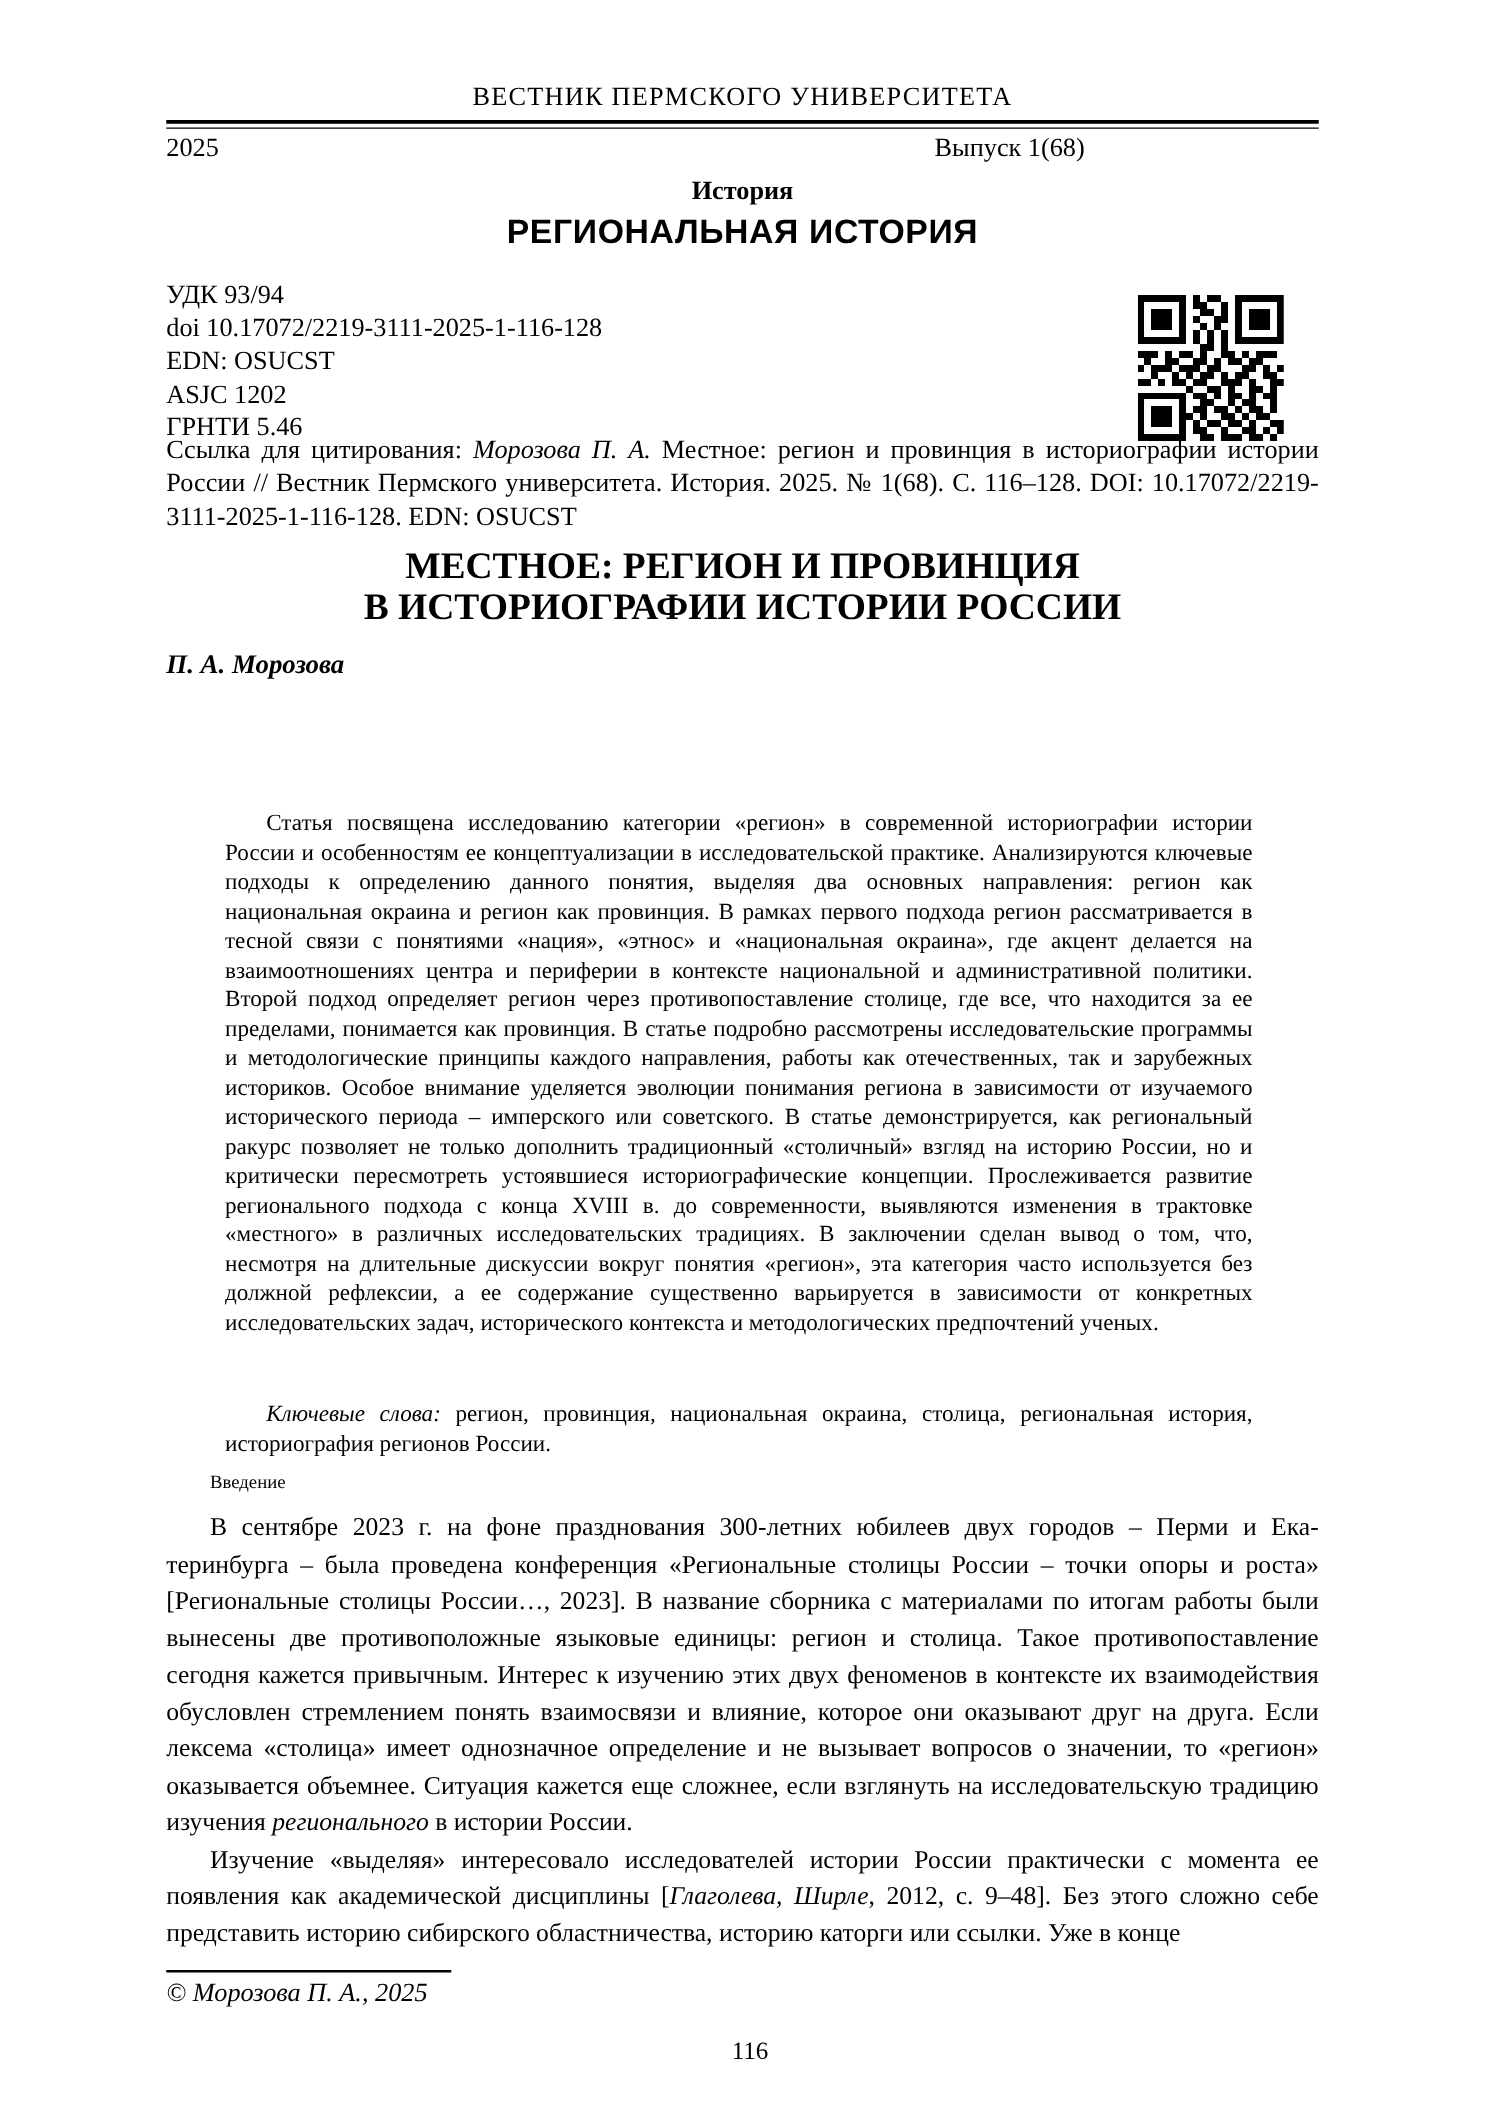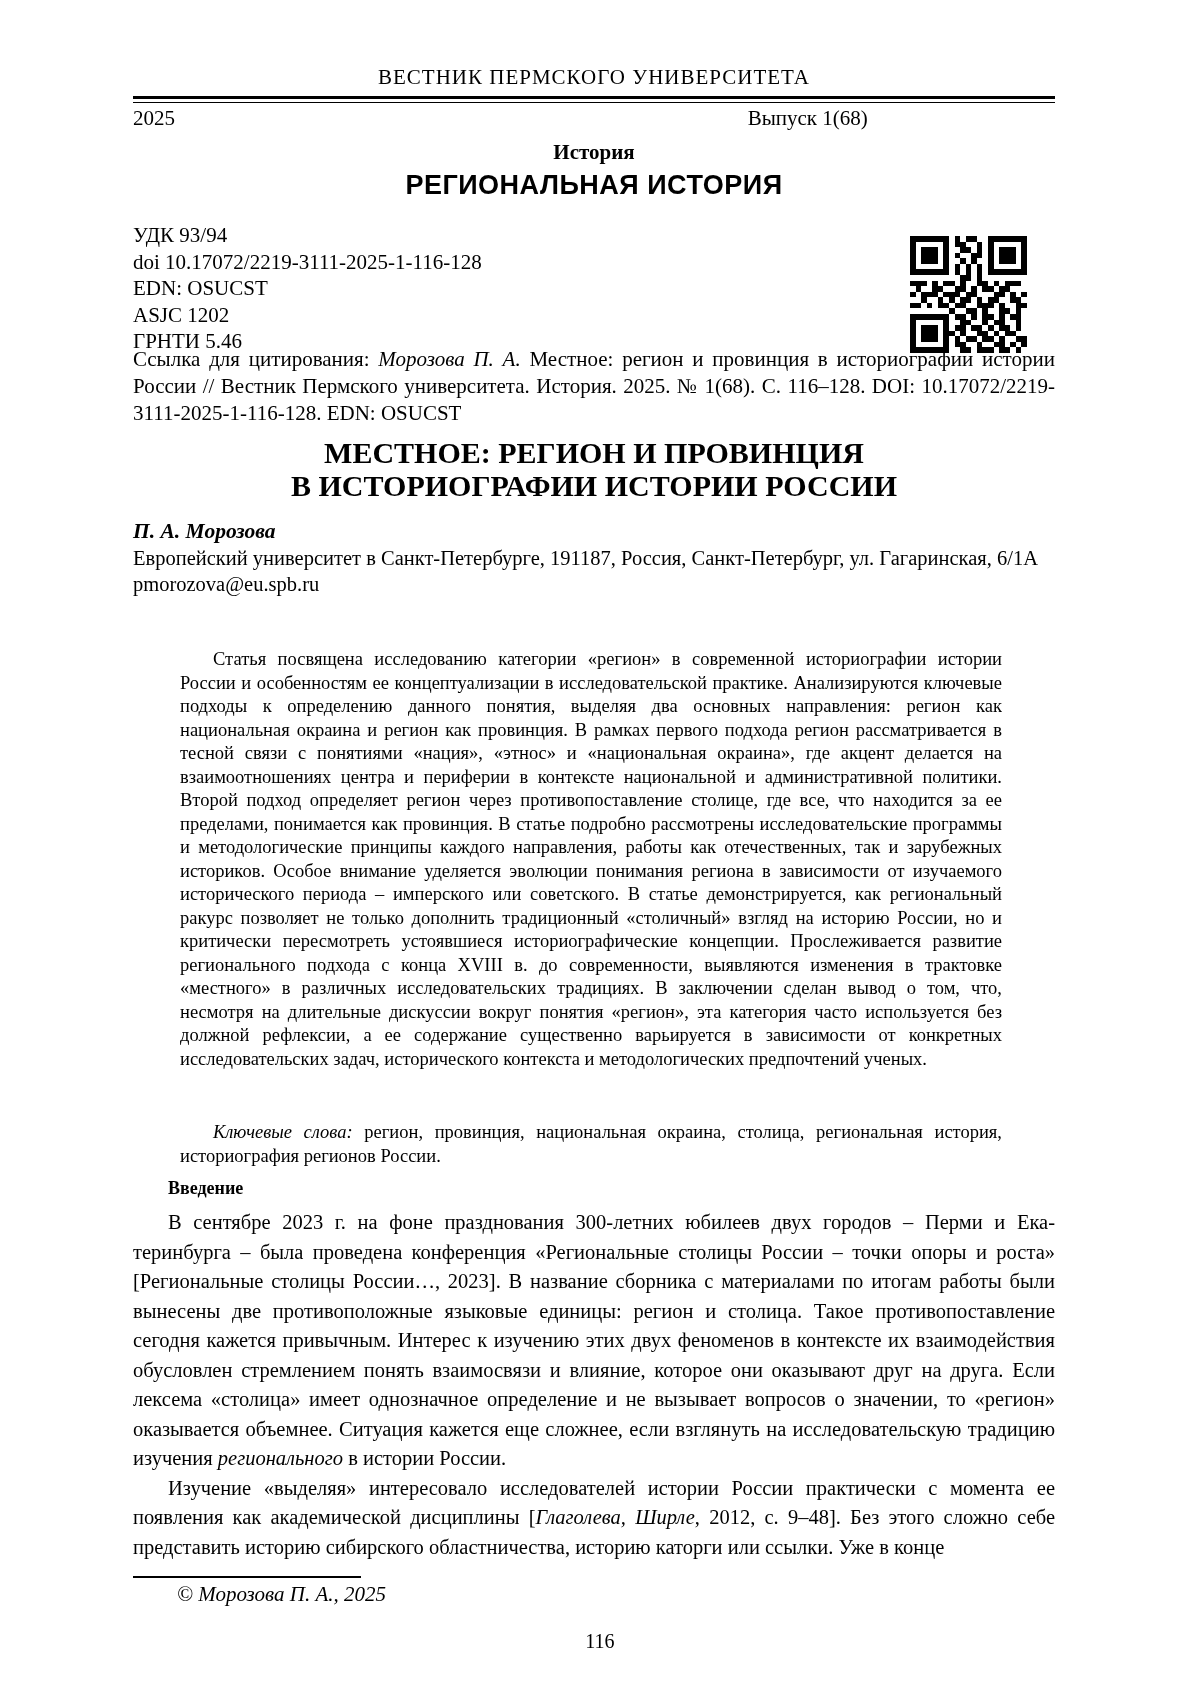--- a/index.html
+++ b/index.html
@@ -41,29 +41,29 @@
 
   .author { top:519px; left:133px; font-weight:bold; font-style:italic; font-size:21.5px; }
   .affiliation-block { top:545px; left:133px; right:145px; font-size:20.5px; line-height:26px; }
 
   .abstract { top:648px; left:180px; width:822px; text-align:justify;
               font-size:18.5px; line-height:23.5px; text-indent:33px; margin:0; }
 
   .keywords { top:1121px; left:180px; width:822px; text-align:justify;
               font-size:18.5px; line-height:23.5px; text-indent:33px; margin:0; }
 
-  .intro-heading { top:1178px; left:133px; right:145px; font-weight:bold;
-                   font-size:18px; text-indent:35px; }
+  .intro-heading { top:1178px; left:133px; right:145px; font-weight:normal;
+                   font-size:15px; text-indent:35px; }
 
   .body-text { top:1208px; left:133px; right:145px; }
   .body-text p { margin:0; text-align:justify; text-indent:35px;
                  font-size:20.5px; line-height:29.5px; hyphens:manual; }
 
   .footer-rule { top:1576px; left:133px; width:228px; border-top:2px solid #000; }
-  .copyright { top:1582px; left:133px; font-style:italic; font-size:21px;margin-left:44px; }
+  .copyright { top:1582px; left:133px; font-style:italic; font-size:21px; }
   .page-number { top:1630px; left:0; right:0; text-align:center; font-size:20px; }
 </style>
 </head>
 <body>
 
 <div class="page">
 
   <div class="abs masthead">ВЕСТНИК ПЕРМСКОГО УНИВЕРСИТЕТА</div>
 
   <div class="abs head-rule"></div>
@@ -331,24 +331,20 @@
 
   <p class="abs citation"><span>Ссылка для цитирования: </span><span class="italic">Морозова П. А.</span><span> Местное: регион и провинция в историографии исто­рии России // Вестник Пермского университета. История. 2025. № 1(68). С. 116–128. DOI: 10.17072/2219-3111-2025-1-116-128. EDN: OSUCST</span></p>
 
   <div class="abs article-title">
     <div>МЕСТНОЕ: РЕГИОН И ПРОВИНЦИЯ</div>
     <div>В ИСТОРИОГРАФИИ ИСТОРИИ РОССИИ</div>
   </div>
 
   <div class="abs author">П. А. Морозова</div>
 
-  <div class="abs affiliation-block">
-    <div>Европейский университет в Санкт-Петербурге, 191187, Россия, Санкт-Петербург, ул. Гагаринская, 6/1А</div>
-    <div>pmorozova@eu.spb.ru</div>
-  </div>
 
   <p class="abs abstract">Статья посвящена исследованию категории «регион» в современной историографии истории России и особенностям ее концептуализации в исследовательской практике. Анализируются ключевые подходы к определению данного понятия, выделяя два основных направления: регион как национальная окраина и регион как провинция. В рамках первого подхода регион рассматривается в тесной связи с понятиями «нация», «этнос» и «национальная окраина», где акцент делается на взаимоотношениях центра и периферии в контексте национальной и административной политики. Второй подход определяет регион через противопоставление столице, где все, что находится за ее пределами, понимается как провинция. В статье подробно рассмотрены исследовательские программы и методологические принципы каждого направления, работы как отечественных, так и зарубежных историков. Особое внимание уделяется эволюции понимания региона в зависимости от изучаемого исторического периода – имперского или советского. В статье демонстрируется, как региональный ракурс позволяет не только дополнить традиционный «столичный» взгляд на историю России, но и критически пересмотреть устоявшиеся историографические концепции. Прослеживается развитие регионального подхода с конца XVIII в. до современности, выявляются изменения в трактовке «местного» в различных исследовательских традициях. В заключении сделан вывод о том, что, несмотря на длительные дискуссии вокруг понятия «регион», эта категория часто используется без должной рефлексии, а ее содержание существенно варьируется в зависимости от конкретных исследовательских задач, исторического контекста и методологических предпочтений ученых.</p>
 
   <p class="abs keywords"><span class="italic">Ключевые слова:</span><span> регион, провинция, национальная окраина, столица, региональная история, историография регионов России.</span></p>
 
   <div class="abs intro-heading">Введение</div>
 
   <div class="abs body-text">
     <p><span>В сентябре 2023 г. на фоне празднования 300-летних юбилеев двух городов – Перми и Ека­теринбурга – была проведена конференция «Региональные столицы России – точки опоры и ро­ста» [Региональные столицы России…, 2023]. В название сборника с материалами по итогам ра­боты были вынесены две противоположные языковые единицы: регион и столица. Такое проти­вопоставление сегодня кажется привычным. Интерес к изучению этих двух феноменов в контек­сте их взаимодействия обусловлен стремлением понять взаимосвязи и влияние, которое они ока­зывают друг на друга. Если лексема «столица» имеет однозначное определение и не вызывает вопросов о значении, то «регион» оказывается объемнее. Ситуация кажется еще сложнее, если взглянуть на исследовательскую традицию изучения </span><span class="italic">регионального</span><span> в истории России.</span></p>
     <p><span>Изучение «выделяя» интересовало исследователей истории России практически с момента ее появления как академической дисциплины [</span><span class="italic">Глаголева, Ширле</span><span>, 2012, с. 9–48]. Без этого сложно себе представить историю сибирского областничества, историю каторги или ссылки. Уже в конце</span></p>

